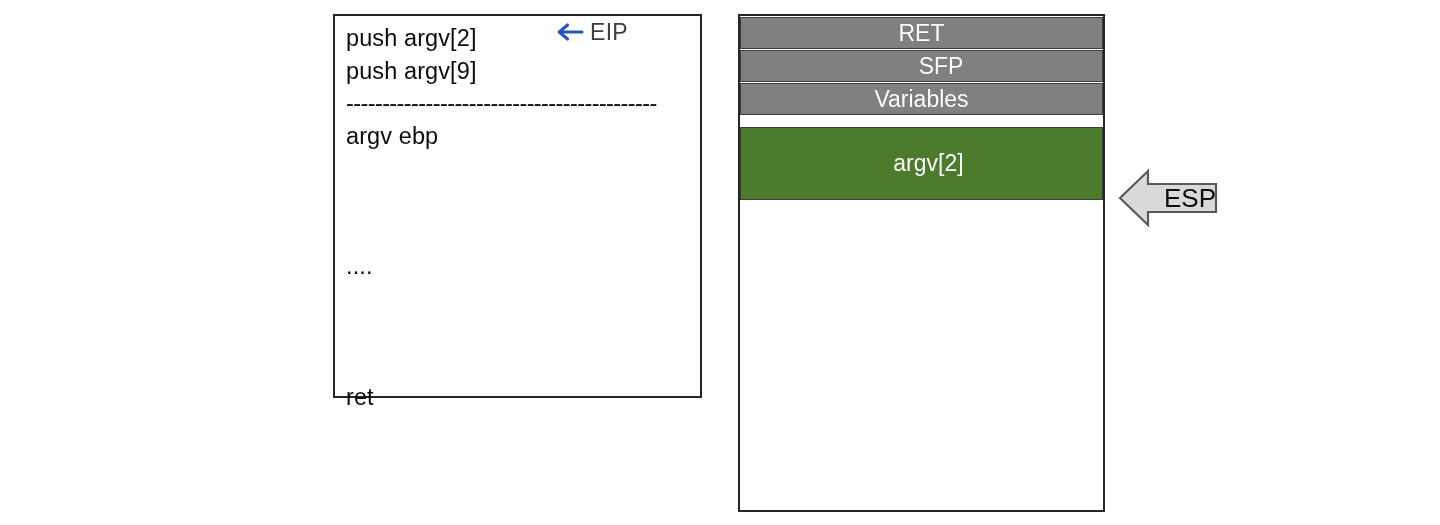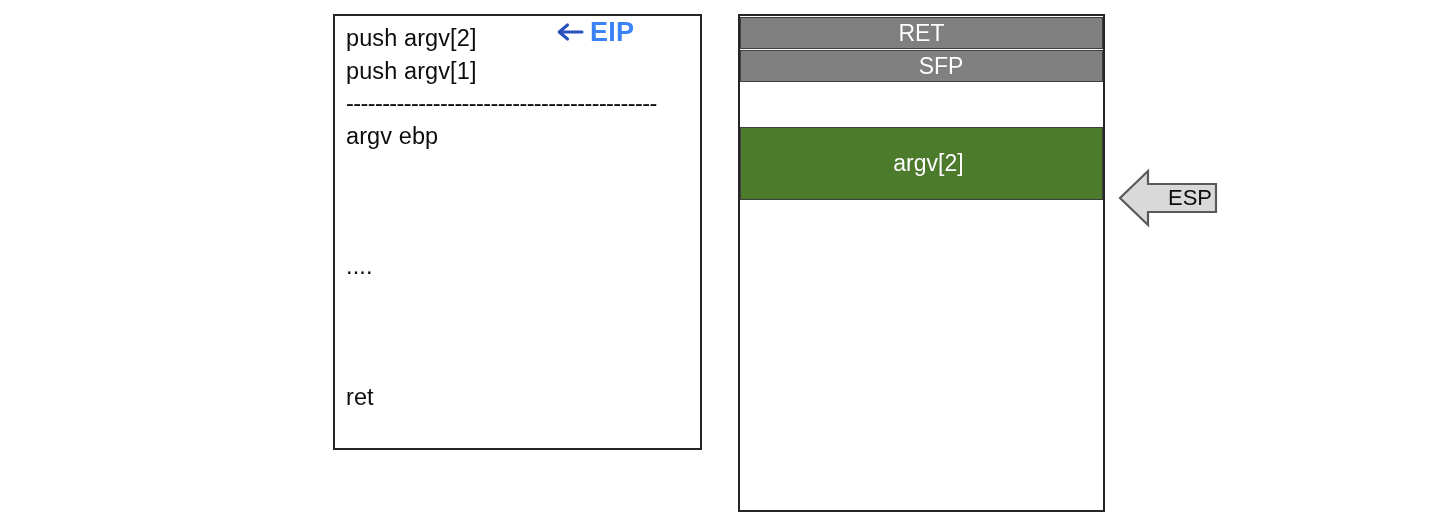--- a/index.html
+++ b/index.html
@@ -24,21 +24,21 @@
     width: 1440px;
     height: 525px;
   }
 
   
   #code-panel {
     position: absolute;
     left: 333px;
     top: 14px;
     width: 369px;
-    height: 436px;
+    height: 384px;
     box-sizing: border-box;
     background: #ffffff;
     border: 2px solid #262626;
   }
 
   #code-lines {
     position: absolute;
     left: 11px;
     top: 6px;
     width: 352px;
@@ -73,23 +73,23 @@
     align-items: center;
     gap: 6px;
     color: #2a52be;
   }
   #eip-arrow-icon {
     display: block;
     width: 28px;
     height: 24px;
   }
   #eip-label {
-    font-size: 27px;
-    font-weight: bold;
-    color: #3b82f6;
+    font-size: 23px;
+    font-weight: normal;
+    color: #404040;
     letter-spacing: 0.3px;
     line-height: 24px;
   }
 
   
   #stack-panel {
     position: absolute;
     left: 738px;
     top: 14px;
     width: 367px;
@@ -130,34 +130,34 @@
   #esp-callout svg { display: block; }
   #esp-label {
     position: absolute;
     left: 44px;
     top: 0;
     width: 56px;
     height: 62px;
     display: flex;
     align-items: center;
     justify-content: center;
-    font-size: 22px;
+    font-size: 26px;
     color: #0d0d0d;
     line-height: 1;
   }
 </style>
 </head>
 <body>
 
 <div id="stage">
 
   <div id="code-panel">
     <div id="code-lines">
         <div class="code-line">push argv[2]</div>
-        <div class="code-line">push argv[1]</div>
+        <div class="code-line">push argv[9]</div>
         <div class="code-line dashes">-------------------------------------------</div>
         <div class="code-line">argv ebp</div>
         <div class="code-line blank"></div>
         <div class="code-line blank"></div>
         <div class="code-line blank"></div>
         <div class="code-line">....</div>
         <div class="code-line blank"></div>
         <div class="code-line blank"></div>
         <div class="code-line blank"></div>
         <div class="code-line">ret</div>
@@ -176,20 +176,23 @@
     <span id="eip-label">EIP</span>
   </div>
 
   <div id="stack-panel">
       <div class="stack-slot" style="top: 1px; height: 32px; background: rgb(128, 128, 128);">
         <span class="slot-label" style="color: rgb(255, 255, 255);">RET</span>
       </div>
       <div class="stack-slot" style="top: 34px; height: 32px; background: rgb(128, 128, 128);">
         <span class="slot-label" style="color: rgb(255, 255, 255); margin-left: 39px;">SFP</span>
       </div>
+      <div class="stack-slot" style="top: 67px; height: 32px; background: rgb(128, 128, 128);">
+        <span class="slot-label" style="color: rgb(255, 255, 255);">Variables</span>
+      </div>
       <div class="stack-slot" style="top: 111px; height: 73px; background: rgb(77, 123, 44); padding-left: 14px;">
         <span class="slot-label" style="color: rgb(255, 255, 255);">argv[2]</span>
       </div>
     </div>
 
   <div id="esp-callout">
     <span>
       <svg width="100" height="62" viewBox="0 0 100 62" aria-hidden="true">
         <polygon points="2,31 30,4 30,17 98,17 98,45 30,45 30,58" fill="#d9d9d9" stroke="#595959" stroke-width="2.2" stroke-linejoin="miter"></polygon>
       </svg>

